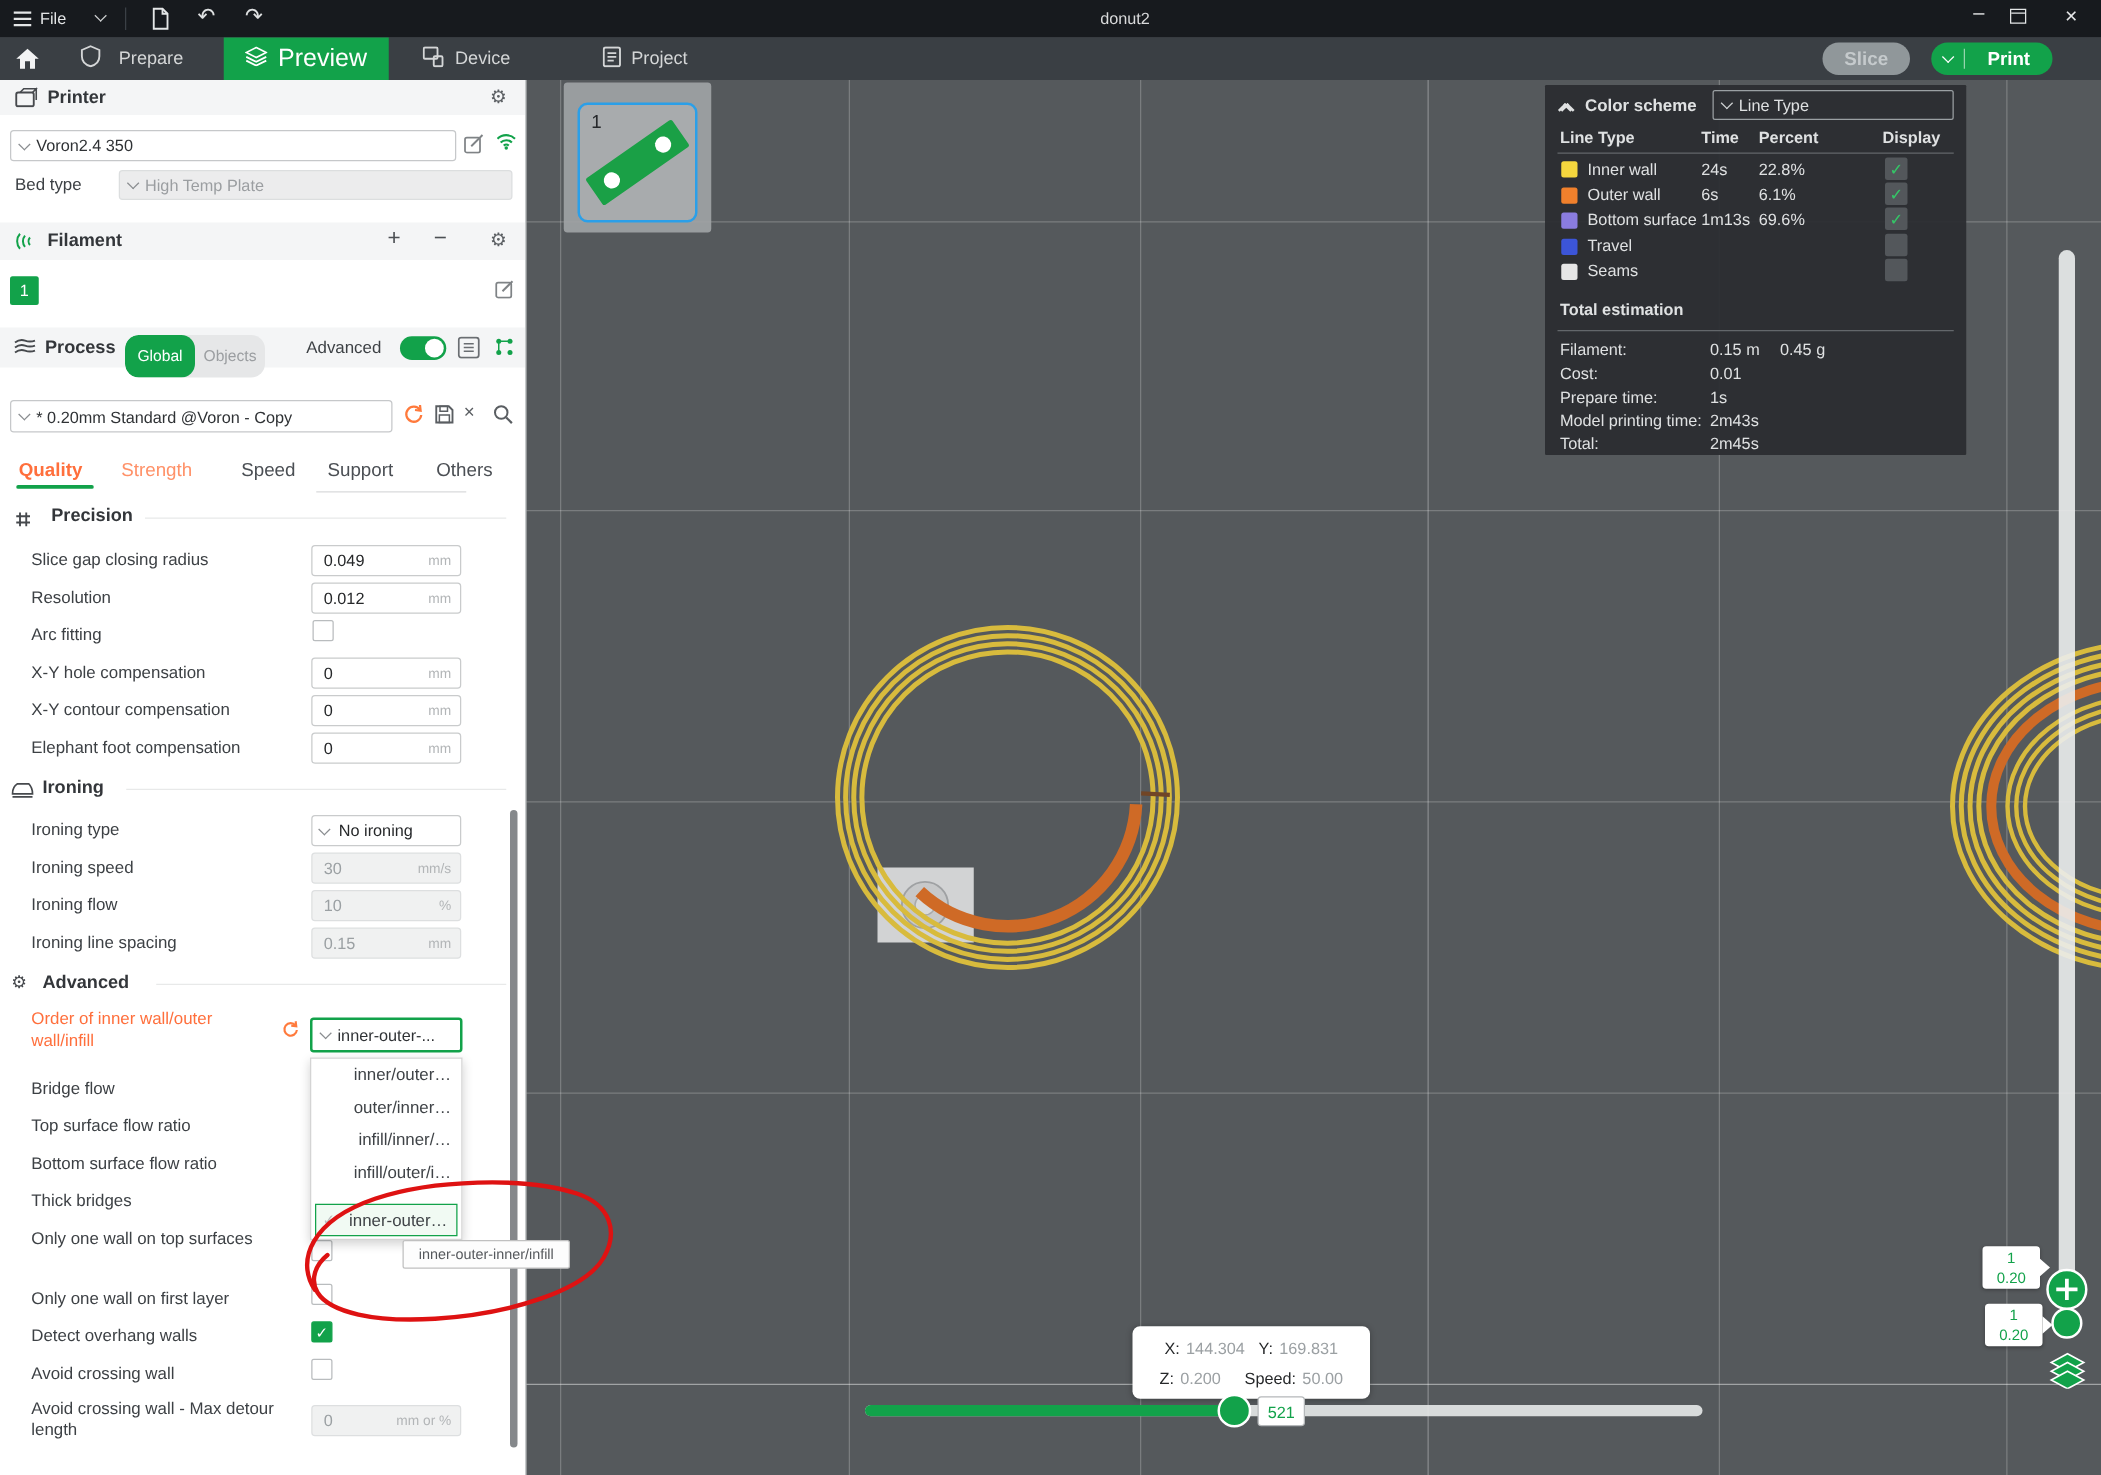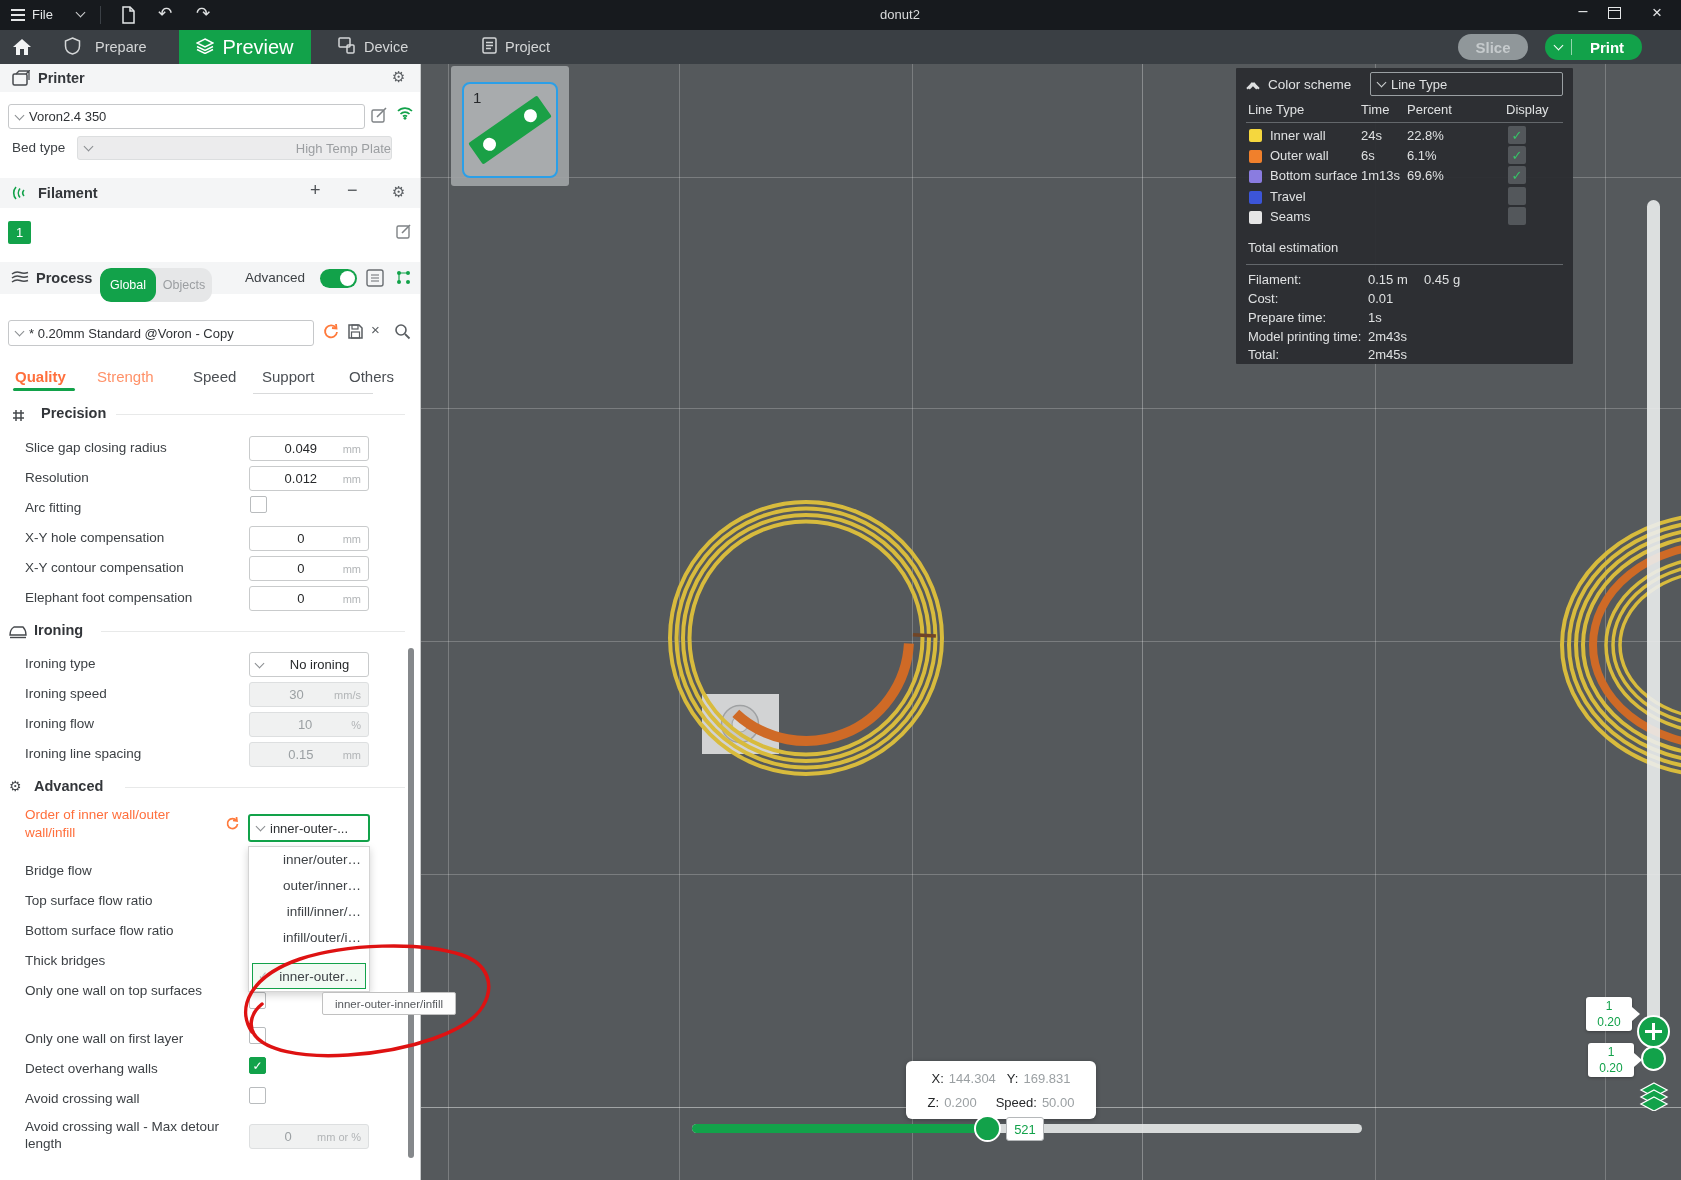--- a/index.html
+++ b/index.html
@@ -13,36 +13,36 @@
   .navtab { position:absolute; top:0; height:34px; display:flex; align-items:center; gap:8px; }
   .pill { position:absolute; border-radius:14px; display:flex; align-items:center; justify-content:center; font-size:15px; font-weight:bold; }
   
   .lpanel { left:0; top:64px; width:421px; height:1116px; background:#ffffff; border-right:1px solid #c6c9ca; z-index:5; }
   .sechead { position:absolute; left:0; width:420px; background:#f4f5f6; }
   .sectitle { font-weight:bold; font-size:14.5px; color:#33363a; }
   .combo { position:absolute; background:#fff; border:1px solid #c6c8ca; border-radius:3px; display:flex; align-items:center; overflow:hidden; }
   .combo .t { font-size:13px; color:#2f3235; white-space:nowrap; }
   .chev { display:inline-block; width:7px; height:7px; border-left:1.6px solid #8a8d90; border-bottom:1.6px solid #8a8d90; transform:rotate(-45deg); margin:0 6px 3px 7px; flex:0 0 auto; }
   .lbl { position:absolute; left:25px; width:206px; font-size:13.5px; color:#3d4145; line-height:17px; }
-  .vbox { position:absolute; left:249px; width:120px; height:25px; border:1px solid #c9cbcc; border-radius:3px; background:#fff; display:flex; align-items:center;text-align:center; }
+  .vbox { position:absolute; left:249px; width:120px; height:25px; border:1px solid #c9cbcc; border-radius:3px; background:#fff; display:flex; align-items:center; }
   .vbox .v { flex:1; padding-left:9px; font-size:13px; color:#26282a; white-space:nowrap; }
   .vbox .u { padding-right:7px; font-size:11px; color:#b2b5b7; white-space:nowrap; }
   .vbox.dis { background:#f0f1f1; border-color:#dddfe0; }
   .vbox.dis .v { color:#9ba0a3; }
   .cb { position:absolute; width:17px; height:17px; border:1px solid #b9bcbe; border-radius:2px; background:#fff; }
   .cb.on { background:#12a24a; border-color:#12a24a; color:#fff; font-size:12px; display:flex; align-items:center; justify-content:center; }
   .hline { position:absolute; height:1px; background:#e8e9e9; }
   .ditem { height:26px; line-height:26px; text-align:right; padding-right:8px; font-size:13.5px; color:#3f4347; white-space:nowrap; overflow:hidden; }
   
   .vp { left:421px; top:64px; width:1260px; height:1116px; background:#55595c; overflow:hidden; z-index:1; }
   .gv { position:absolute; top:0; width:1px; height:1116px; background:rgba(255,255,255,.22); }
   .gh { position:absolute; left:0; width:1260px; height:1px; background:rgba(255,255,255,.22); }
   
   .rpanel { left:1236px; top:68px; width:337px; height:296px; background:rgba(42,45,49,.94); color:#dfe1e2; font-size:13px; z-index:20; border-radius:1px; }
-  .rp-b { font-weight:normal; }
+  .rp-b { font-weight:bold; }
   .swatch { position:absolute; width:13px; height:13px; border-radius:2px; }
   .rcheck { position:absolute; width:18px; height:18px; background:#53575b; border-radius:2px; display:flex; align-items:center; justify-content:center; font-size:13px; color:#35c567; }
   .chevup { display:inline-block; width:8px; height:8px; border-left:2px solid #dfe1e2; border-top:2px solid #dfe1e2; transform:rotate(45deg); }
   
   .badge { position:absolute; width:46px; height:34px; background:#fff; border-radius:3px; z-index:16; text-align:center; color:#12a24a; font-size:12px; line-height:16px; box-shadow:0 1px 3px rgba(0,0,0,.3); }
   .gknob { position:absolute; background:#12a24a; border:2px solid #fff; border-radius:50%; z-index:16; }
 </style>
 </head>
 <body>
 
@@ -189,21 +189,21 @@
     </div>
     <span class="abs" style="left:371px;top:43px;"><svg width="16" height="16">
           <rect x="1" y="3" width="12" height="12" rx="1.5" fill="none" stroke="#7f8386" stroke-width="1.4"></rect>
           <path d="M6 10 L14 2 M14 2 L15 1" stroke="#7f8386" stroke-width="1.6"></path>
         </svg></span>
     <span class="abs" style="left:396px;top:41px;"><svg width="18" height="15">
           <path d="M2 6 A10 10 0 0 1 16 6 M4.5 9 A6.5 6.5 0 0 1 13.5 9 M7 11.5 A3 3 0 0 1 11 11.5" fill="none" stroke="#12a24a" stroke-width="1.7"></path>
           <circle cx="9" cy="13.3" r="1.4" fill="#12a24a"></circle>
         </svg></span>
     <div class="abs" style="left:12px;top:76px;font-size:13.5px;color:#3d4145;">Bed type</div>
-    <div class="combo" style="left:77px;top:72px;width:315px;height:24px;background:#ececed;border-color:#dcdedf;justify-content:space-between;">
+    <div class="combo" style="left:95px;top:72px;width:315px;height:24px;background:#ececed;border-color:#dcdedf;">
       <span class="chev"></span>
         <span class="t" style="color:#9b9ea1;">High Temp Plate</span>
     </div>
 
     <div class="sechead" style="top:114px;height:30px;">
       <span class="abs" style="left:12px;top:7px;"><svg width="20" height="16">
             <path d="M4 2 A9 9 0 0 0 4 14 M8 3.5 A7 7 0 0 0 8 12.5 M12 5 A4.5 4.5 0 0 0 12 11" fill="none" stroke="#12a24a" stroke-width="1.6"></path>
           </svg></span>
       <span class="abs sectitle" style="left:38px;top:7px;">Filament</span>
       <span class="abs" style="left:310px;top:2px;font-size:18px;color:#4c5054;">+</span>

